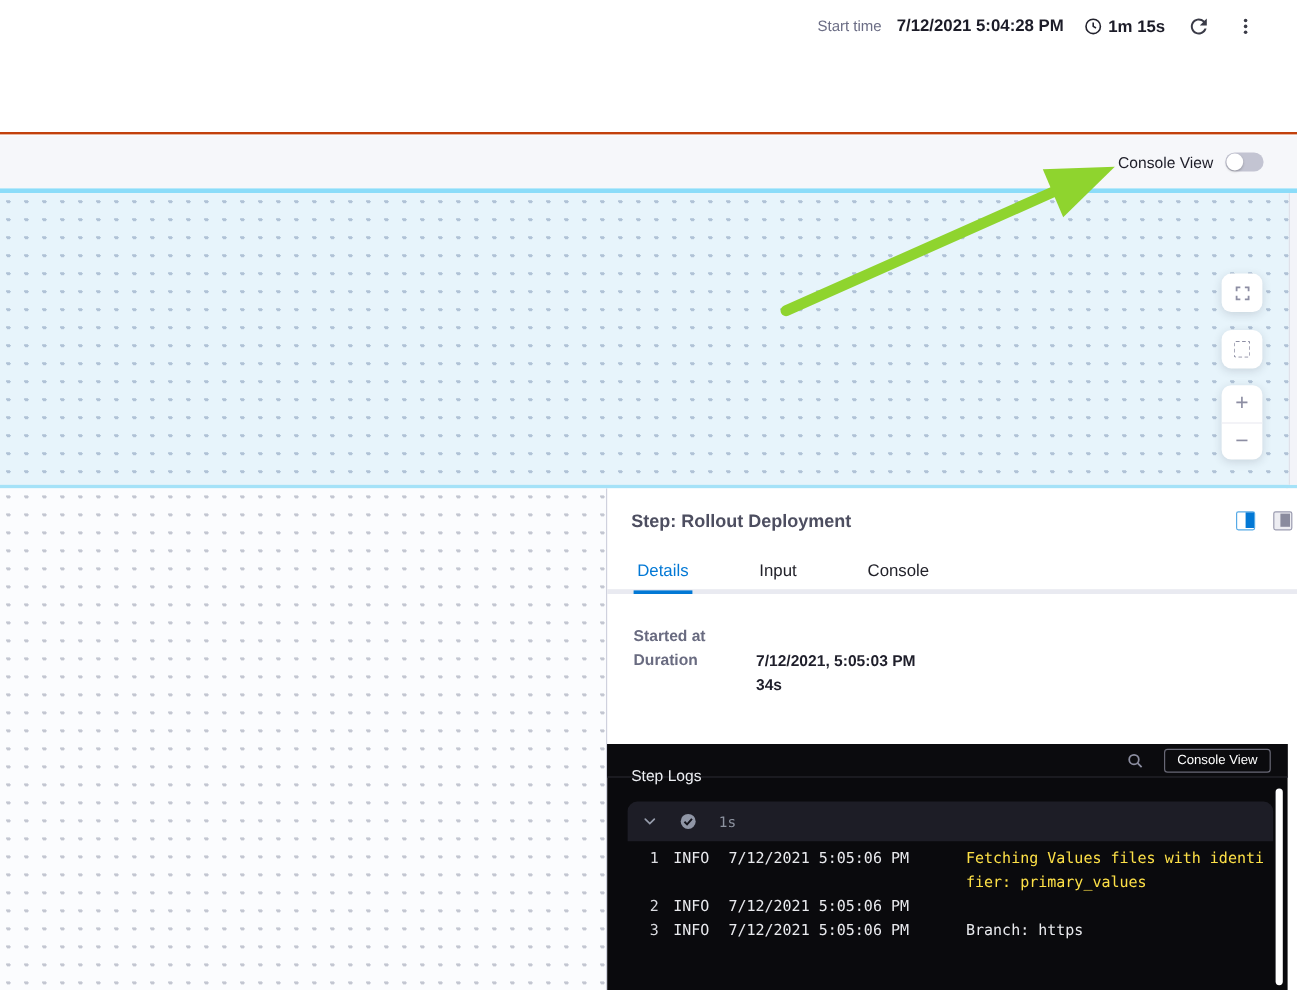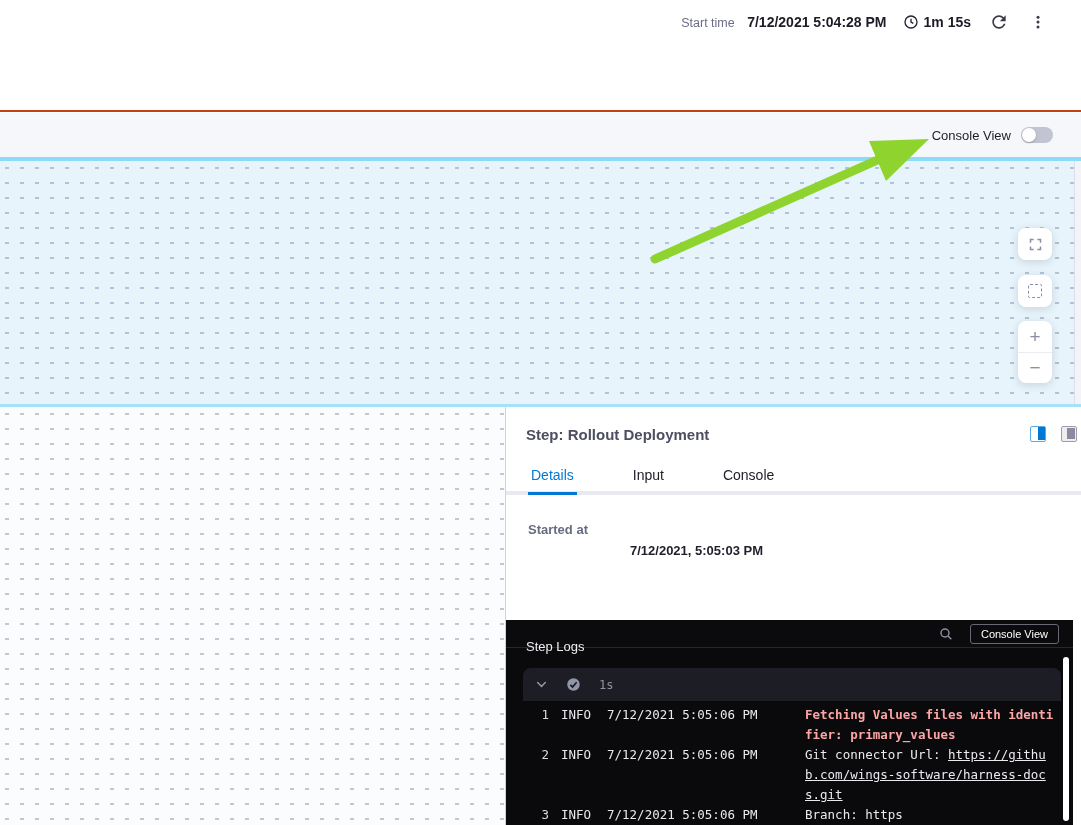--- a/index.html
+++ b/index.html
@@ -81,21 +81,21 @@
   #console-view-btn { background:none; border:1px solid #686876; border-radius:3px; color:#fff; font-size:11px; padding:3px 10px; cursor:pointer; font-family:"Liberation Sans",sans-serif; }
   #fetch-row { position:absolute; left:17px; top:48px; width:538px; height:33px; background:#1d1d26; border-radius:8px 8px 0 0;
     display:flex; align-items:center; padding:0 12px; gap:18px; cursor:pointer; }
   #fetch-name { font-family:"DejaVu Sans Mono", monospace; font-size:14px; color:#c6cbd6; letter-spacing:1px; flex:1; }
   #fetch-duration { font-family:"DejaVu Sans Mono", monospace; font-size:12px; color:#8d93a0; margin-right:14px; }
   #log-lines { position:absolute; left:0; top:85px; width:567px; padding:0 14px 0 17px; }
   .log-line { display:grid; grid-template-columns:26px 34px 186px 1fr; column-gap:12px;
     font-family:"DejaVu Sans Mono", monospace; font-size:12.5px; line-height:20px; color:#e9eaee; align-items:start; }
   .log-num { text-align:right; color:#dadbe0; }
   .log-msg { word-break:break-all; }
-  .log-msg.bold { font-weight:bold; color:#fca5a5; }
+  .log-msg.bold { font-weight:normal; color:#fde047; }
   .log-link { color:#e9eaee; text-decoration:underline; cursor:pointer; }
   #log-scroll-thumb { position:absolute; right:4px; top:37px; width:6px; height:164px; background:#fff; border-radius:3px; cursor:pointer; }
 </style>
 </head>
 <body>
 
 <div id="app">
 
   <div class="abs" id="top-header">
     <div id="top-right-cluster">
@@ -194,20 +194,24 @@
         <div class="tab">Input</div>
         <div class="tab">Console</div>
       </div>
     <div id="tabs-band"></div>
 
     <div id="details-list">
         <div class="detail-row">
           <span class="detail-label">Started at</span>
           <span class="detail-value">7/12/2021, 5:05:03 PM</span>
         </div>
+        <div class="detail-row">
+          <span class="detail-label">Duration</span>
+          <span class="detail-value">34s</span>
+        </div>
       </div>
 
     <div id="logs">
       <div id="logs-header">
         <span id="logs-title">Step Logs</span>
         <div id="logs-header-right">
           <svg width="16" height="16" viewBox="0 0 24 24" fill="none" stroke="#8c8ea0" stroke-width="2.2" style="cursor:pointer">
             <circle cx="10.5" cy="10.5" r="6"></circle>
               <line x1="15" y1="15" x2="20" y2="20"></line>
           </svg>
@@ -230,21 +234,20 @@
           <div class="log-line">
             <span class="log-num">1</span>
             <span class="">INFO</span>
             <span class="">7/12/2021 5:05:06 PM</span>
             <span class="log-msg bold">Fetching Values files with identifier: primary_values</span>
           </div>
           <div class="log-line">
             <span class="log-num">2</span>
             <span class="">INFO</span>
             <span class="">7/12/2021 5:05:06 PM</span>
-            <span class="log-msg">Git connector Url: <span class="log-link">https://github.com/wings-software/harness-docs.git</span></span>
           </div>
           <div class="log-line">
             <span class="log-num">3</span>
             <span class="">INFO</span>
             <span class="">7/12/2021 5:05:06 PM</span>
             <span class="log-msg">Branch: https</span>
           </div>
         </div>
       <div id="log-scroll-thumb"></div>
     </div>

